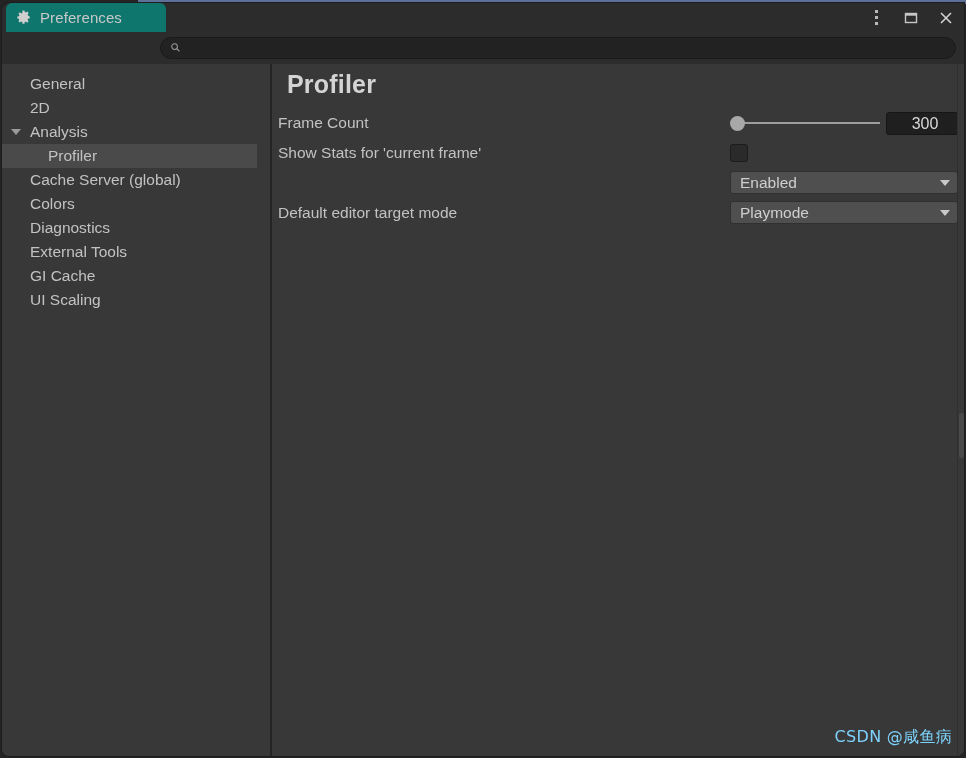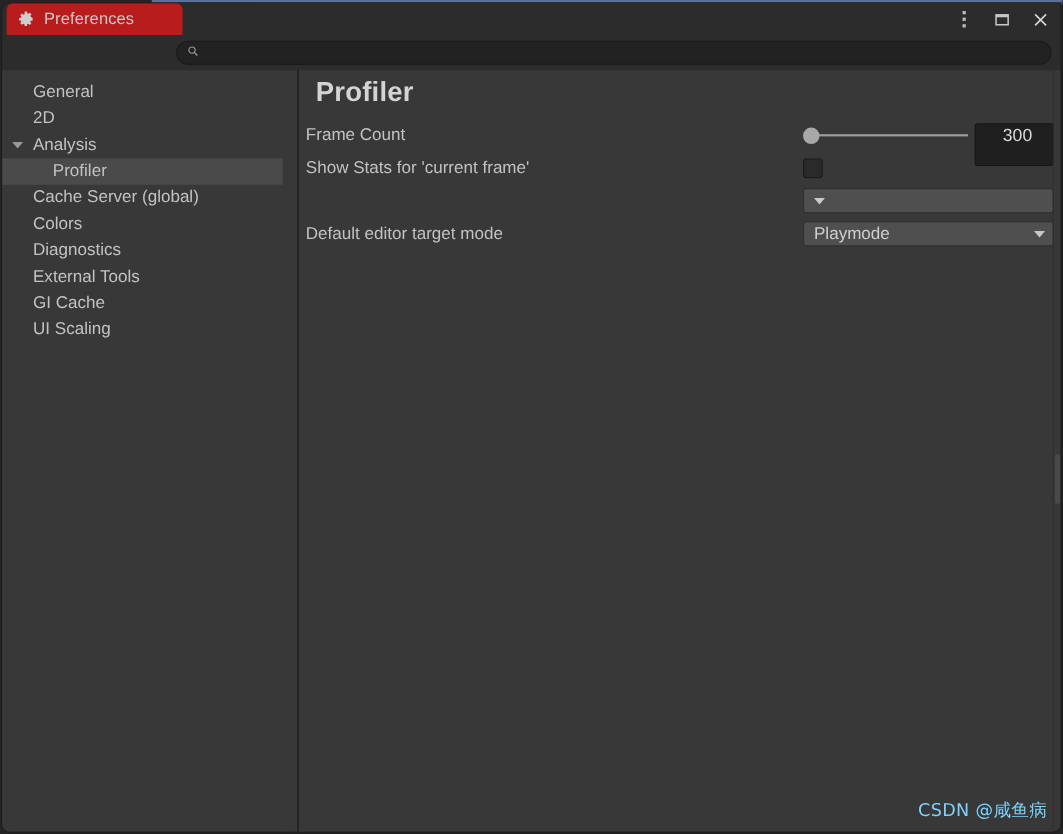--- a/index.html
+++ b/index.html
@@ -56,21 +56,21 @@
     height: 29px;
     background: #2c2c2c;
   }
   .tab {
     position: absolute;
     left: 4px;
     top: 0px;
     height: 29px;
     min-width: 160px;
     padding: 0 18px 0 10px;
-    background: #b91c1c;
+    background: #0f766e;
     border-radius: 6px 6px 0 0;
     display: flex;
     align-items: center;
     gap: 9px;
     box-sizing: border-box;
   }
   .tab .gear { width: 15px; height: 15px; display: block; }
   .tab-label {
     color: #c8c8c8;
     font-size: 15px;
@@ -244,21 +244,21 @@
     width: 15px;
     height: 15px;
     border-radius: 50%;
     background: #a8a8a8;
   }
   .numfield {
     position: absolute;
     left: 614px;
     top: 4px;
     width: 72px;
-    height: 39px;
+    height: 23px;
     background: #1f1f1f;
     border: 1px solid #161616;
     border-radius: 3px;
     box-sizing: border-box;
     color: #d8d8d8;
     font-size: 16px;
     line-height: 21px;
     padding-left: 6px;
   }
 
@@ -449,20 +449,21 @@
                 <div class="slider-knob" style="left: 0px;"></div>
               </div>
               <div class="numfield">300</div>
             </div>
             <div class="prow" style="top: 74px; padding-left: 12px;">
               <div class="plabel">Show Stats for 'current frame'</div>
               <div class="checkbox"></div>
             </div>
             <div class="prow" style="top: 104px;">
               <div class="dropdown">
+                <span class="dd-text">Enabled</span>
                 <span class="dd-arrow"></span>
               </div>
             </div>
             <div class="prow" style="top: 134px;">
               <div class="plabel">Default editor target mode</div>
               <div class="dropdown">
                 <span class="dd-text">Playmode</span>
                 <span class="dd-arrow"></span>
               </div>
             </div>

